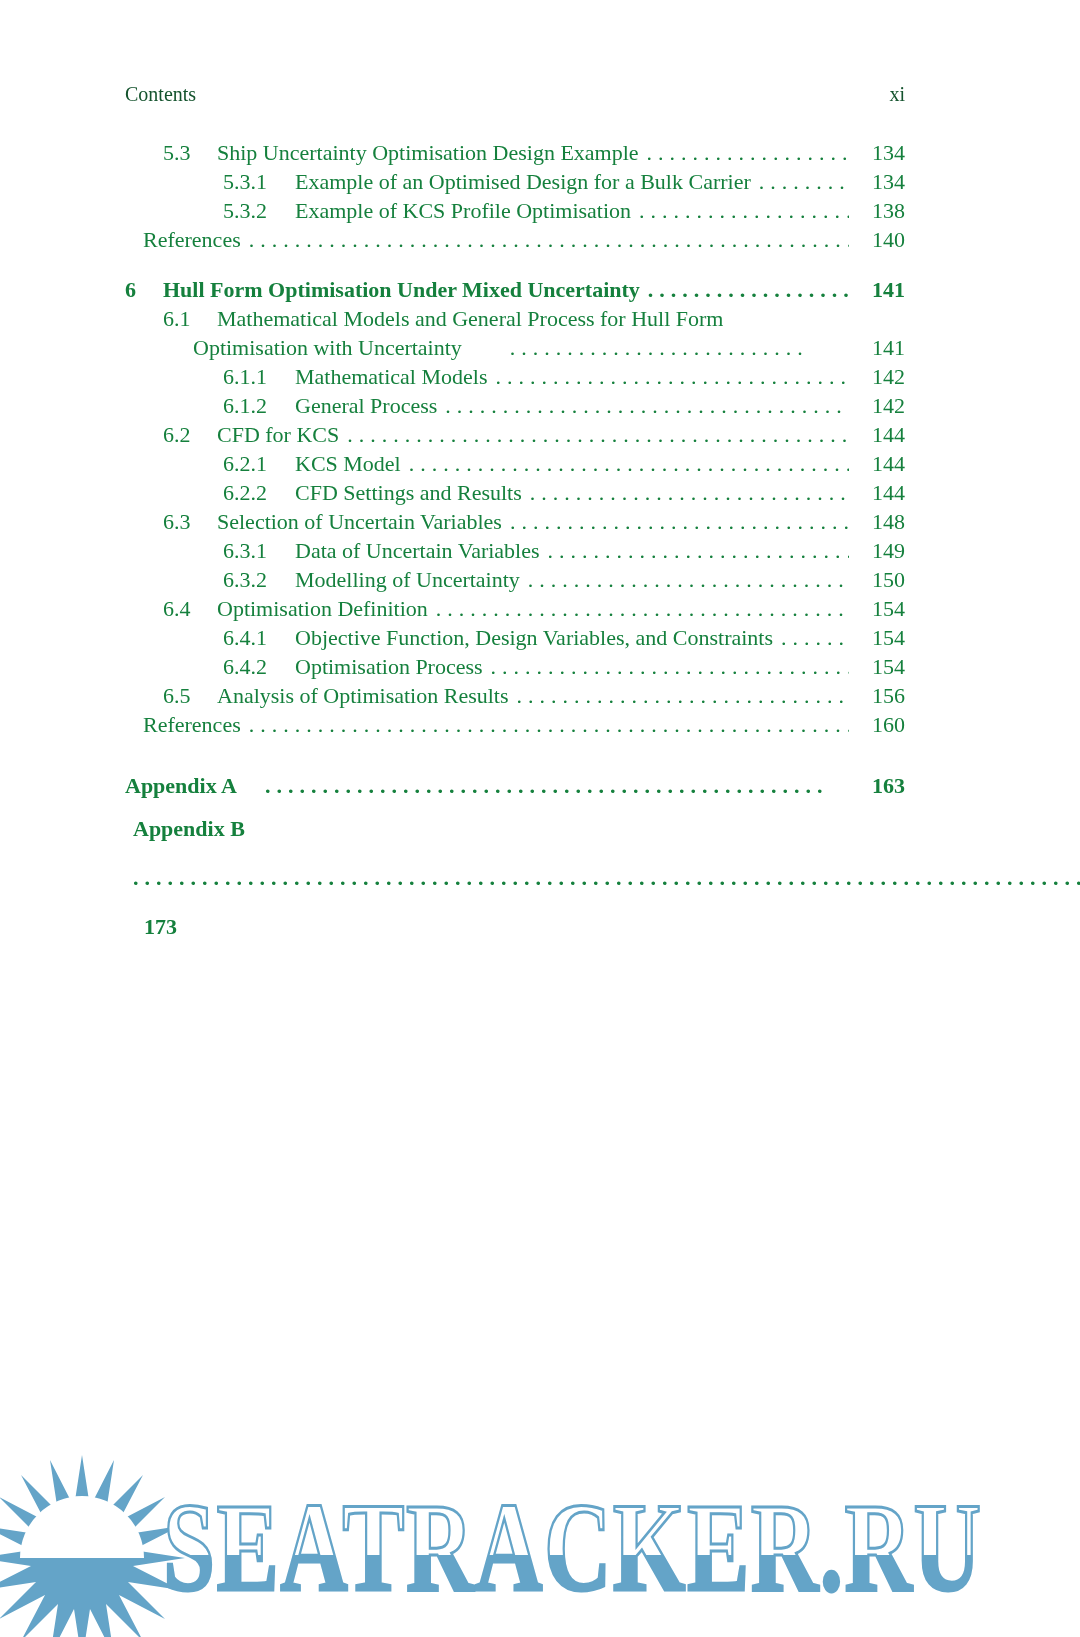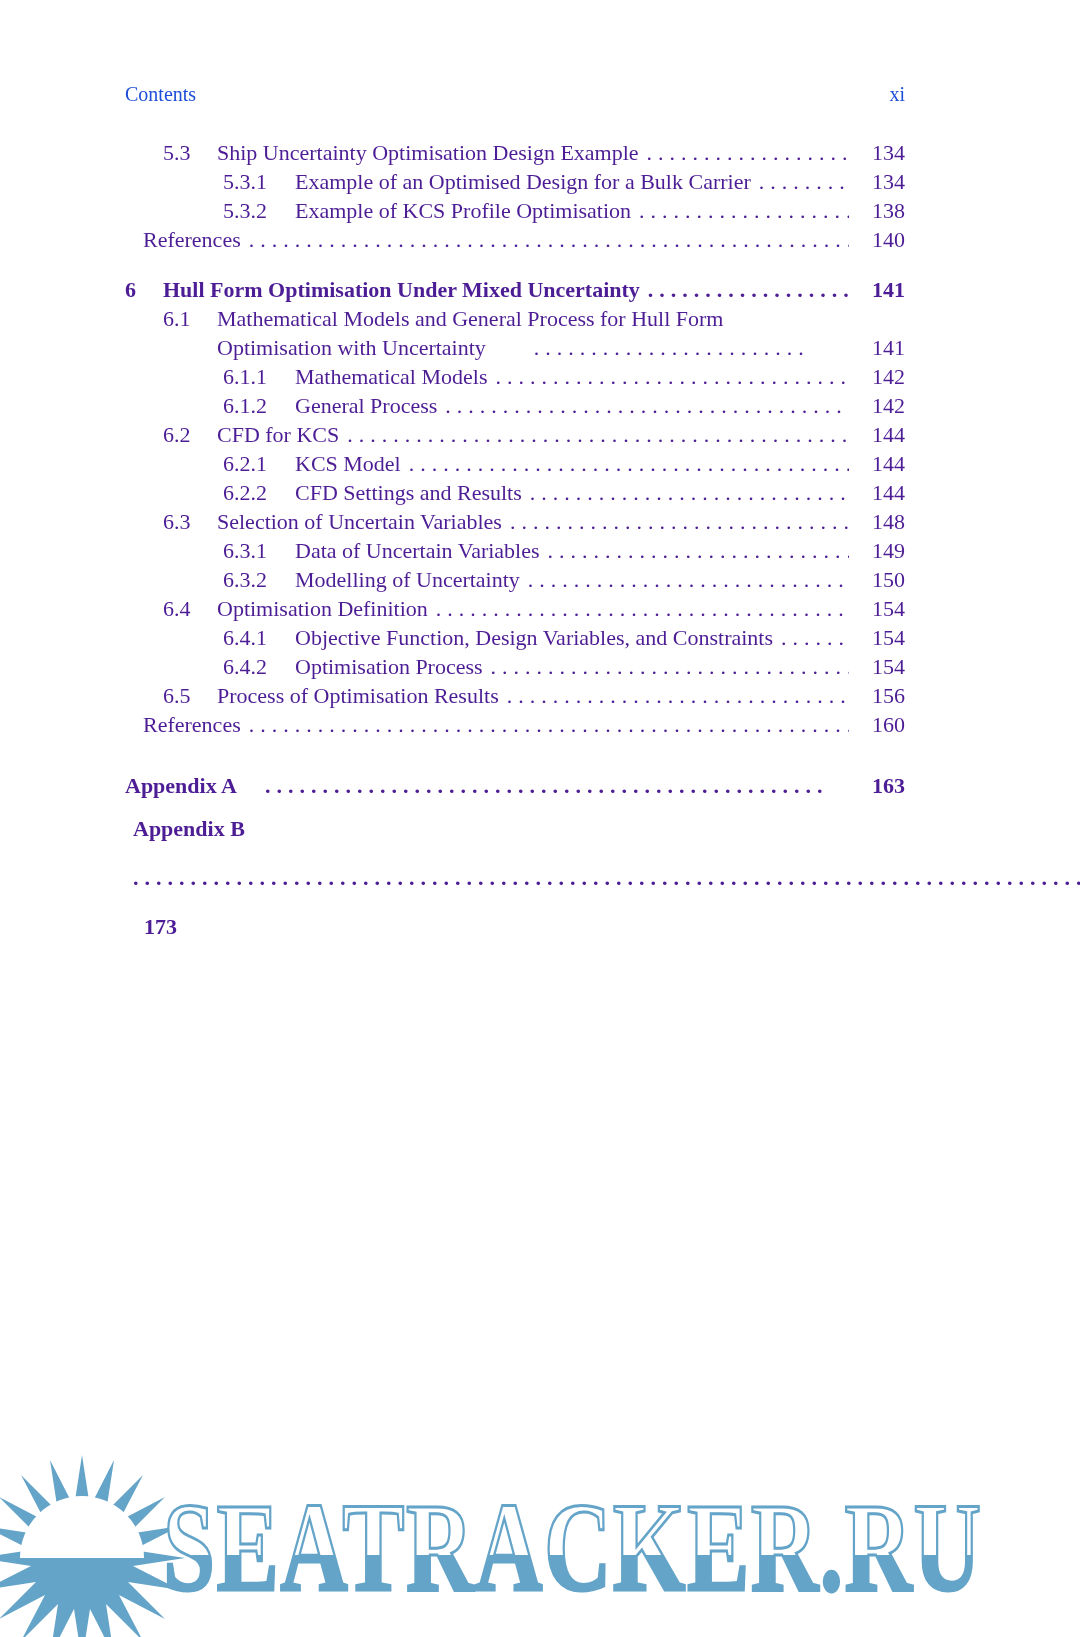--- a/index.html
+++ b/index.html
@@ -9,46 +9,46 @@
     position: relative;
     overflow: hidden;
     font-family: "Liberation Serif", serif;
   }
 
   
   .page-header {
     position: absolute;
     top: 82px; left: 125px; width: 780px;
     display: flex; justify-content: space-between; align-items: baseline;
-    color: #1d4ed8; font-size: 20px; line-height: 24px;
+    color: #14532d; font-size: 20px; line-height: 24px;
   }
 
   
   .toc {
     position: absolute;
     top: 138px; left: 125px; width: 780px;
-    color: #4c1d95;
+    color: #15803d;
     font-size: 22px;
   }
   .row {
     display: flex; align-items: baseline;
     line-height: 29px;
     white-space: nowrap;
   }
   .num { flex: none; }
   .title { flex: none; }
   .lvl-chapter { font-weight: bold; }
   .lvl-chapter .num { width: 38px; }
   .lvl-section { margin-left: 38px; }
   .lvl-section .num { width: 54px; }
   .lvl-subsection { margin-left: 98px; }
   .lvl-subsection .num { width: 72px; }
   .lvl-references { margin-left: 18px; }
   .lvl-appendix { font-weight: bold; gap: 20px; }
-  .cont-row { margin-left: 92px; gap: 40px; }
+  .cont-row { margin-left: 68px; gap: 40px; }
   .gap-md { margin-top: 21px; }
   .gap-lg { margin-top: 32px; }
   .gap-sm { margin-top: 14px; flex-direction: column; }
 
   .dots {
     flex: 1 1 auto; min-width: 0;
     overflow: hidden; white-space: nowrap;
     text-align: right;
     margin-left: 8px; margin-right: 12px;
     font-weight: normal;
@@ -214,21 +214,21 @@
 
   <div class="row lvl-subsection">
     <span class="num">6.4.2</span>
     <span class="title">Optimisation Process</span>
     <span class="dots"></span>
     <span class="page-num">154</span>
   </div>
 
   <div class="row lvl-section">
     <span class="num">6.5</span>
-    <span class="title">Process of Optimisation Results</span>
+    <span class="title">Analysis of Optimisation Results</span>
     <span class="dots"></span>
     <span class="page-num">156</span>
   </div>
 
   <div class="row lvl-references">
     <span class="title">References</span>
     <span class="dots"></span>
     <span class="page-num">160</span>
   </div>
 

